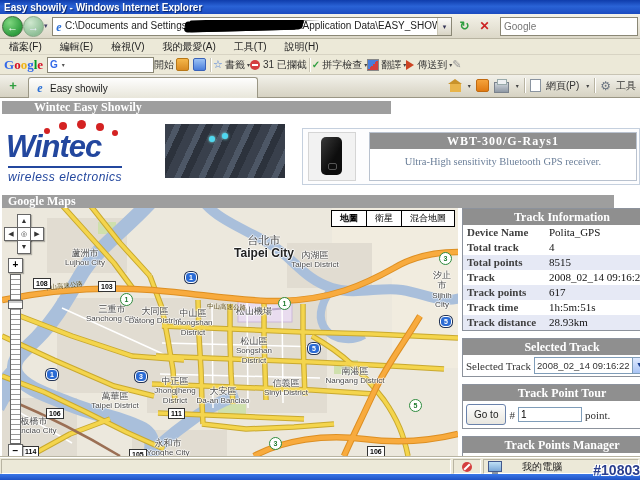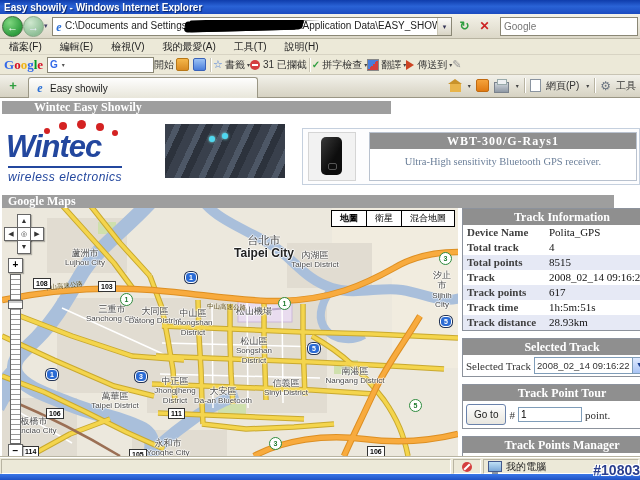--- a/index.html
+++ b/index.html
@@ -185,21 +185,21 @@
   .mgr-body{font-size:11px;font-weight:bold;color:#3f3f3f;padding:2px 4px;}
 
   
   .statusrow{position:absolute;top:457px;left:0;width:640px;height:17px;background:#ece9d8;
     border-top:1px solid #fff;box-shadow:0 -1px 0 #b8b4a2;display:flex;align-items:center;}
   .st-panel{height:13px;margin:0 1px;border:1px solid;border-color:#b8b4a2 #fff #fff #b8b4a2;}
   .st-main{flex:1;}
   .st-ico{width:26px;display:flex;align-items:center;justify-content:center;}
   .icon-warn{width:10px;height:10px;border-radius:50%;background:#d43f3f;position:relative;}
   .icon-warn::after{content:"";position:absolute;left:1px;top:4px;width:8px;height:2px;background:#fff;transform:rotate(-45deg);}
-  .st-zone{width:150px;display:flex;align-items:center;font-size:10px;color:#222;padding-left:4px;}
+  .st-zone{width:150px;display:flex;align-items:center;font-size:10px;color:#222;padding-left:4px;gap:16px;}
   .icon-computer{width:12px;height:9px;border:1px solid #44598c;background:linear-gradient(#bfe0f5,#7aa8d8);margin-right:4px;position:relative;}
   .icon-computer::after{content:"";position:absolute;left:3px;bottom:-3px;width:6px;height:2px;background:#8a94a0;}
   .watermark{position:absolute;right:0;bottom:2px;font-size:14px;font-weight:bold;color:#2a3f8f;letter-spacing:0;
     text-shadow:-1px -1px 0 #fff,1px -1px 0 #fff,-1px 1px 0 #fff,1px 1px 0 #fff,0 0 2px #fff;z-index:50;}
 
   
   .taskbar{position:absolute;top:474px;left:0;width:640px;height:6px;
     background:linear-gradient(to bottom,#3a77e8,#1f52c4);}
 </style>
 </head>
@@ -434,21 +434,21 @@
       <div class="map-label" style="left:313px;top:42px"><span class="zh">內湖區</span><span class="en">Taipei District</span></div>
       <div class="map-label" style="left:440px;top:62px"><span class="zh">汐止市</span><span class="en">Sijhih City</span></div>
       <div class="map-label" style="left:110px;top:96px"><span class="zh">三重市</span><span class="en">Sanchong City</span></div>
       <div class="map-label" style="left:153px;top:98px"><span class="zh">大同區</span><span class="en">Datong District</span></div>
       <div class="map-label" style="left:191px;top:100px"><span class="zh">中山區</span><span class="en">Jhongshan District</span></div>
       <div class="map-label" style="left:252px;top:98px">
           <span class="zh">松山機場</span>
         </div>
       <div class="map-label" style="left:173px;top:168px"><span class="zh">中正區</span><span class="en">Jhongjheng District</span></div>
       <div class="map-label" style="left:252px;top:128px"><span class="zh">松山區</span><span class="en">Songshan District</span></div>
-      <div class="map-label" style="left:221px;top:178px"><span class="zh">大安區</span><span class="en">Da-an Bluetooth</span></div>
+      <div class="map-label" style="left:221px;top:178px"><span class="zh">大安區</span><span class="en">Da-an Banciao</span></div>
       <div class="map-label" style="left:284px;top:170px"><span class="zh">信義區</span><span class="en">Sinyi District</span></div>
       <div class="map-label" style="left:353px;top:158px"><span class="zh">南港區</span><span class="en">Nangang District</span></div>
       <div class="map-label" style="left:113px;top:183px"><span class="zh">萬華區</span><span class="en">Taipei District</span></div>
       <div class="map-label" style="left:32px;top:208px"><span class="zh">板橋市</span><span class="en">Banciao City</span></div>
       <div class="map-label" style="left:166px;top:230px"><span class="zh">永和市</span><span class="en">Yonghe City</span></div>
 
       <div class="fwy-label" style="left:42px;top:74px;transform:rotate(-7deg)">中山高速公路</div>
       <div class="fwy-label" style="left:205px;top:95px;transform:rotate(2deg)">中山高速公路</div>
 
       <span class="shield sh-w" style="left:31px;top:70px">108</span>

